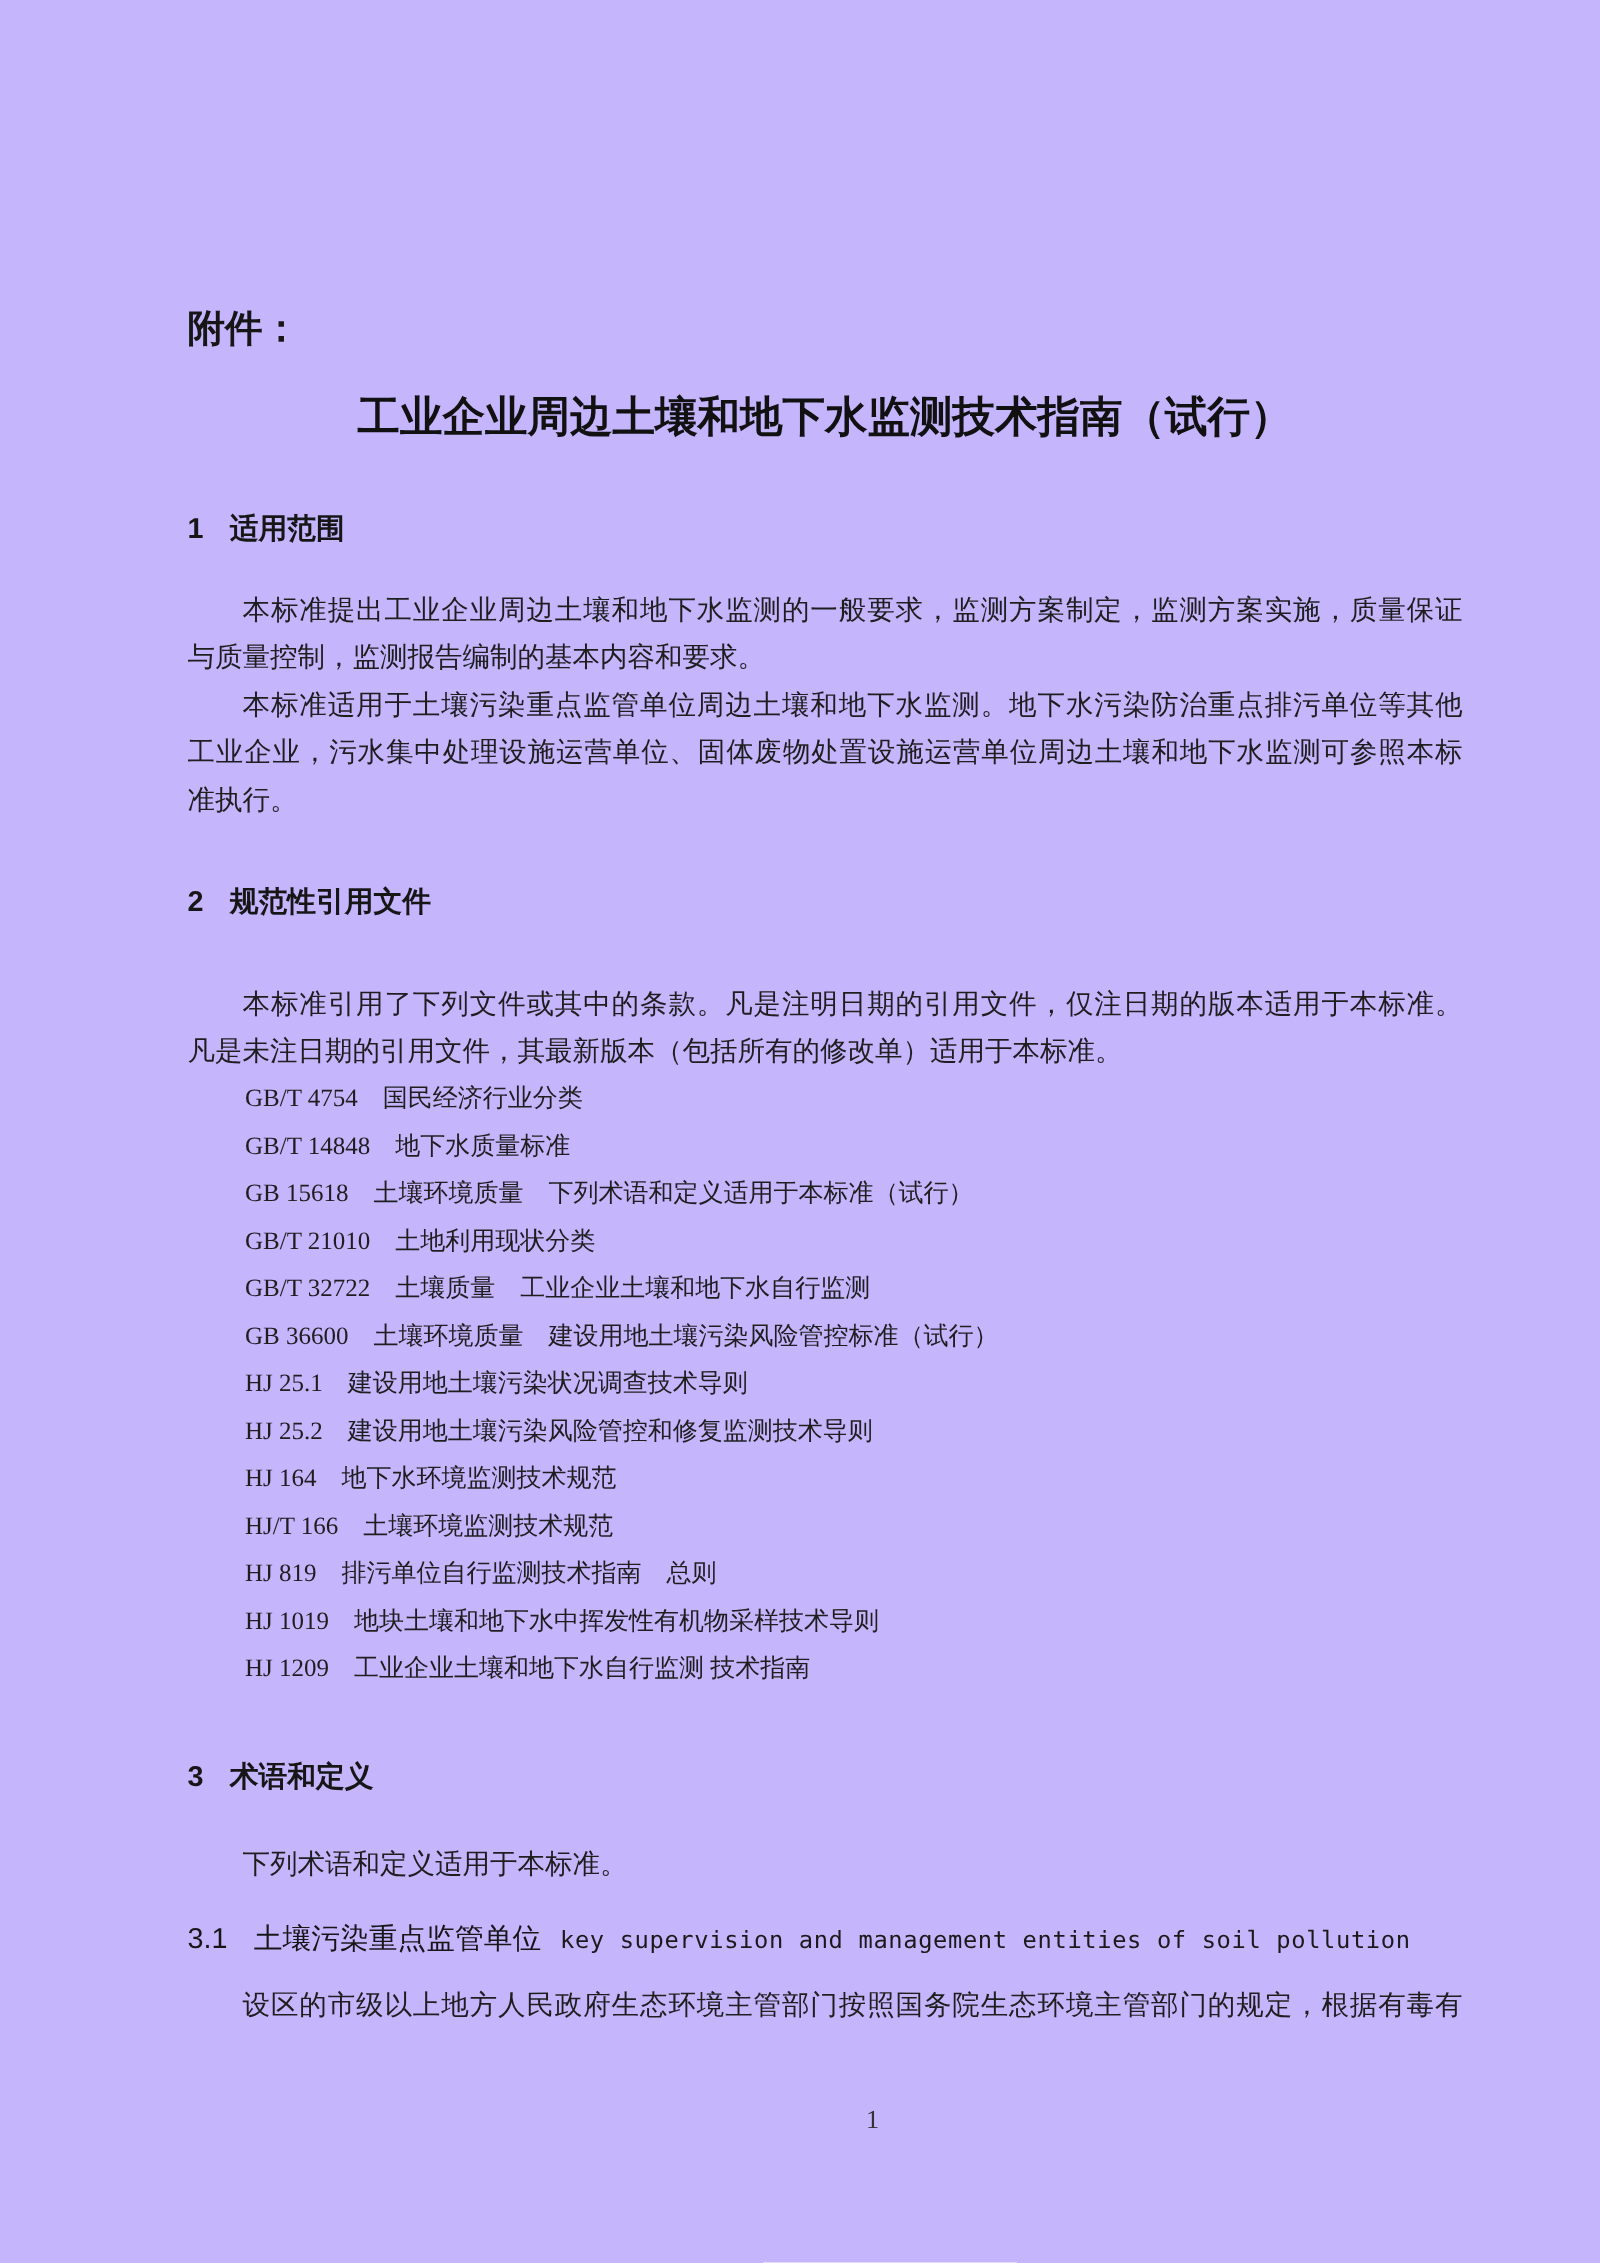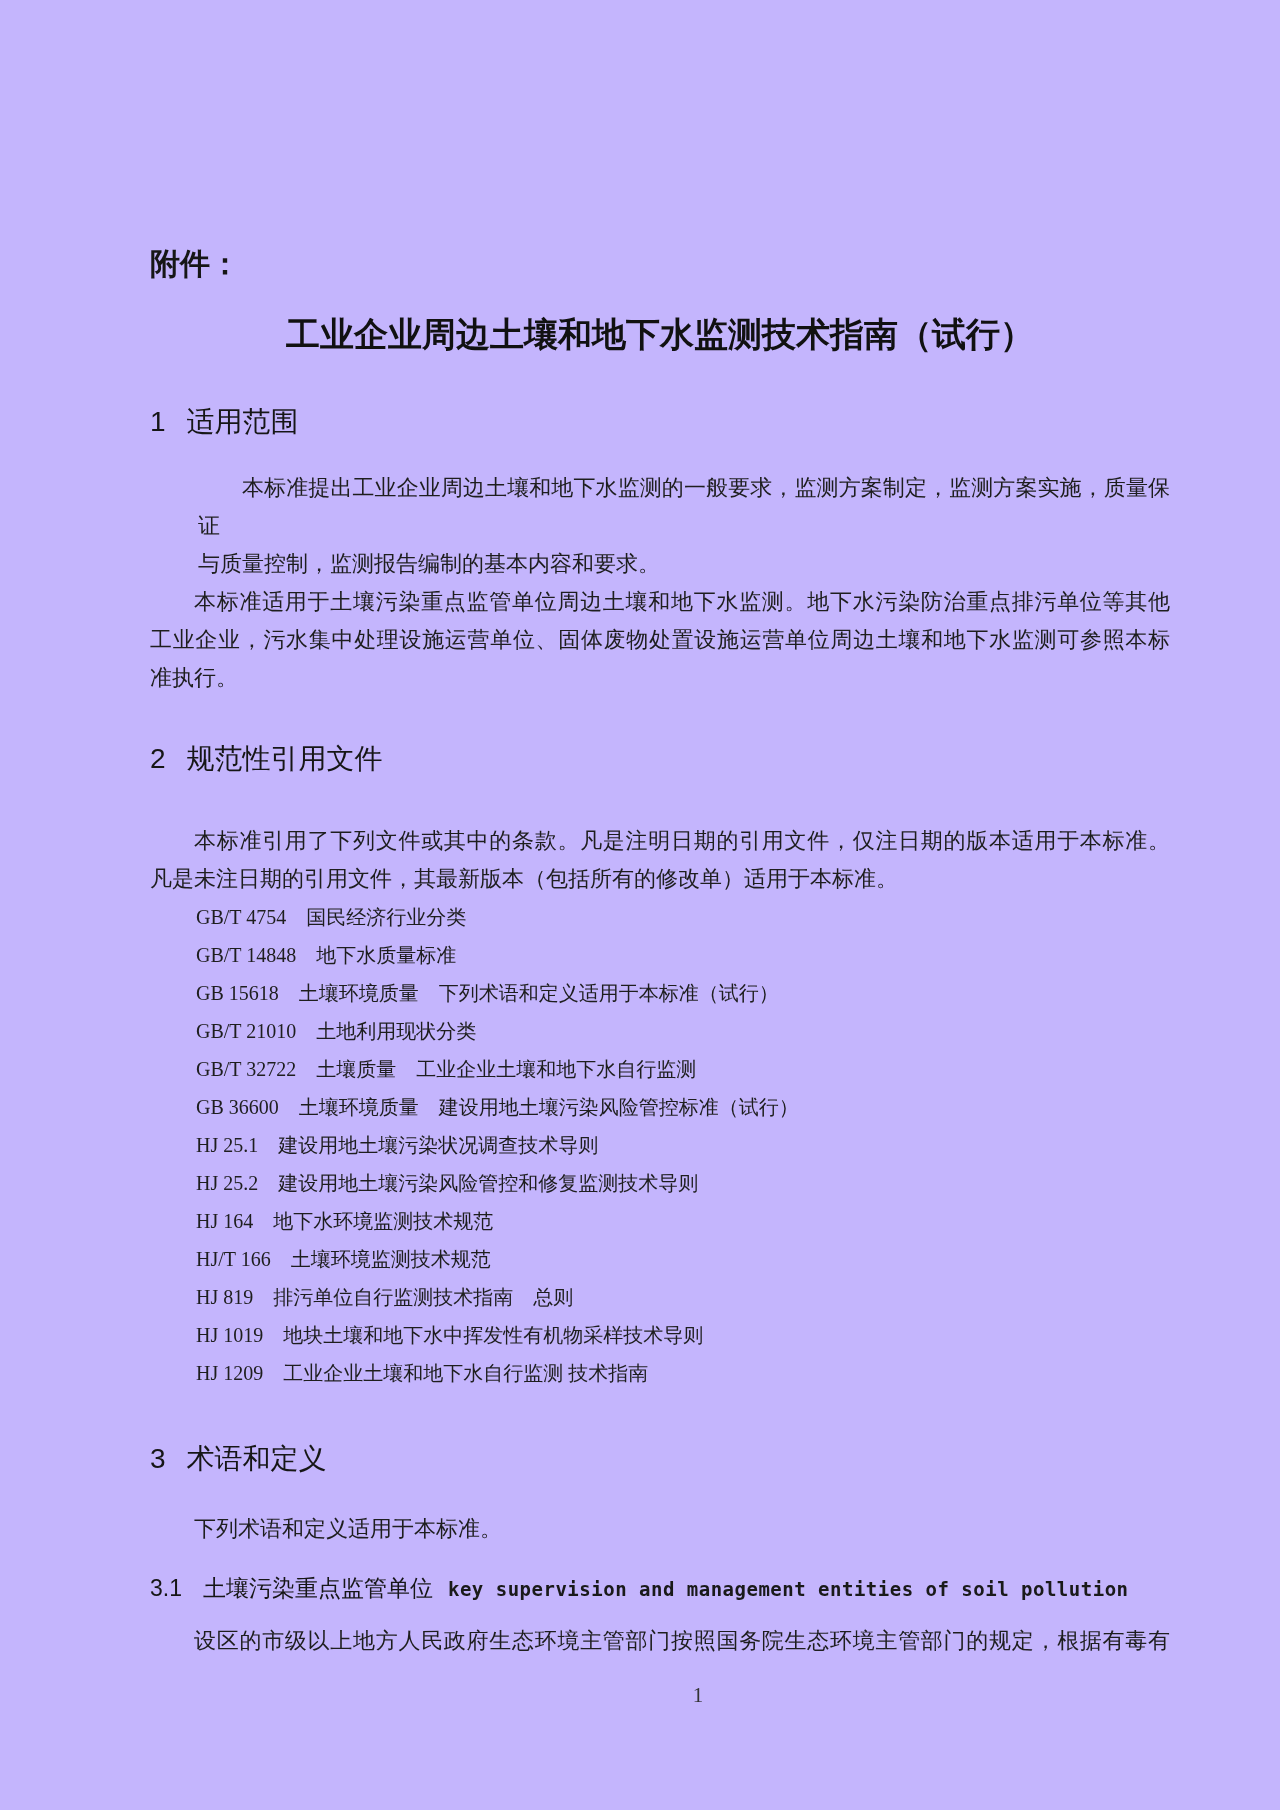--- a/index.html
+++ b/index.html
@@ -30,39 +30,39 @@
     margin-top: 30px;
     text-align: center;
     font-family: "Liberation Sans", "DejaVu Sans", sans-serif;
     font-weight: 700;
     font-size: 34px;
     line-height: 42px;
     color: #111111;
   }
   .sec-heading {
     font-family: "Liberation Sans", "DejaVu Sans", sans-serif;
-    font-weight: 400;
-    font-size: 28px;
+    font-weight: 700;
+    font-size: 23px;
     line-height: 30px;
     color: #161616;
   }
   .sec-heading .sec-no { display: inline-block; margin-right: 21px; }
   .h1 { margin-top: 52px; }
   .h2 { margin-top: 47px; }
   .h3 { margin-top: 52px; }
   .para { margin: 0; }
   .line {
     font-size: 22px;
     line-height: 38px;
     text-align: justify;
     color: #1e1e1e;
   }
   .line.start { text-indent: 2em; }
   .line.full { text-align-last: justify; }
-  .p1 { margin-top: 32px; margin-left: 48px; }
+  .p1 { margin-top: 32px; }
   .p3 { margin-top: 48px; }
   .p4 { margin-top: 36px; }
   .p5 { margin-top: 18px; }
   .ref-list { margin-top: 0; }
   .ref-row {
     padding-left: 46px;
     font-size: 20px;
     line-height: 38px;
     color: #1e1e1e;
     white-space: nowrap;
@@ -75,21 +75,21 @@
     white-space: nowrap;
   }
   .term-no, .term-zh {
     font-family: "Liberation Sans", "DejaVu Sans", sans-serif;
     font-weight: 400;
     color: #161616;
   }
   .term-no { display: inline-block; margin-right: 21px; }
   .term-en {
     font-family: "DejaVu Sans Mono", "Liberation Mono", monospace;
-    font-weight: 700;
+    font-weight: 400;
     font-size: 19px;
     letter-spacing: 0.5px;
     margin-left: 15px;
     color: #1a1a1a;
   }
   .footer-page-number {
     position: absolute;
     top: 1682px;
     left: 648px;
     width: 100px;

